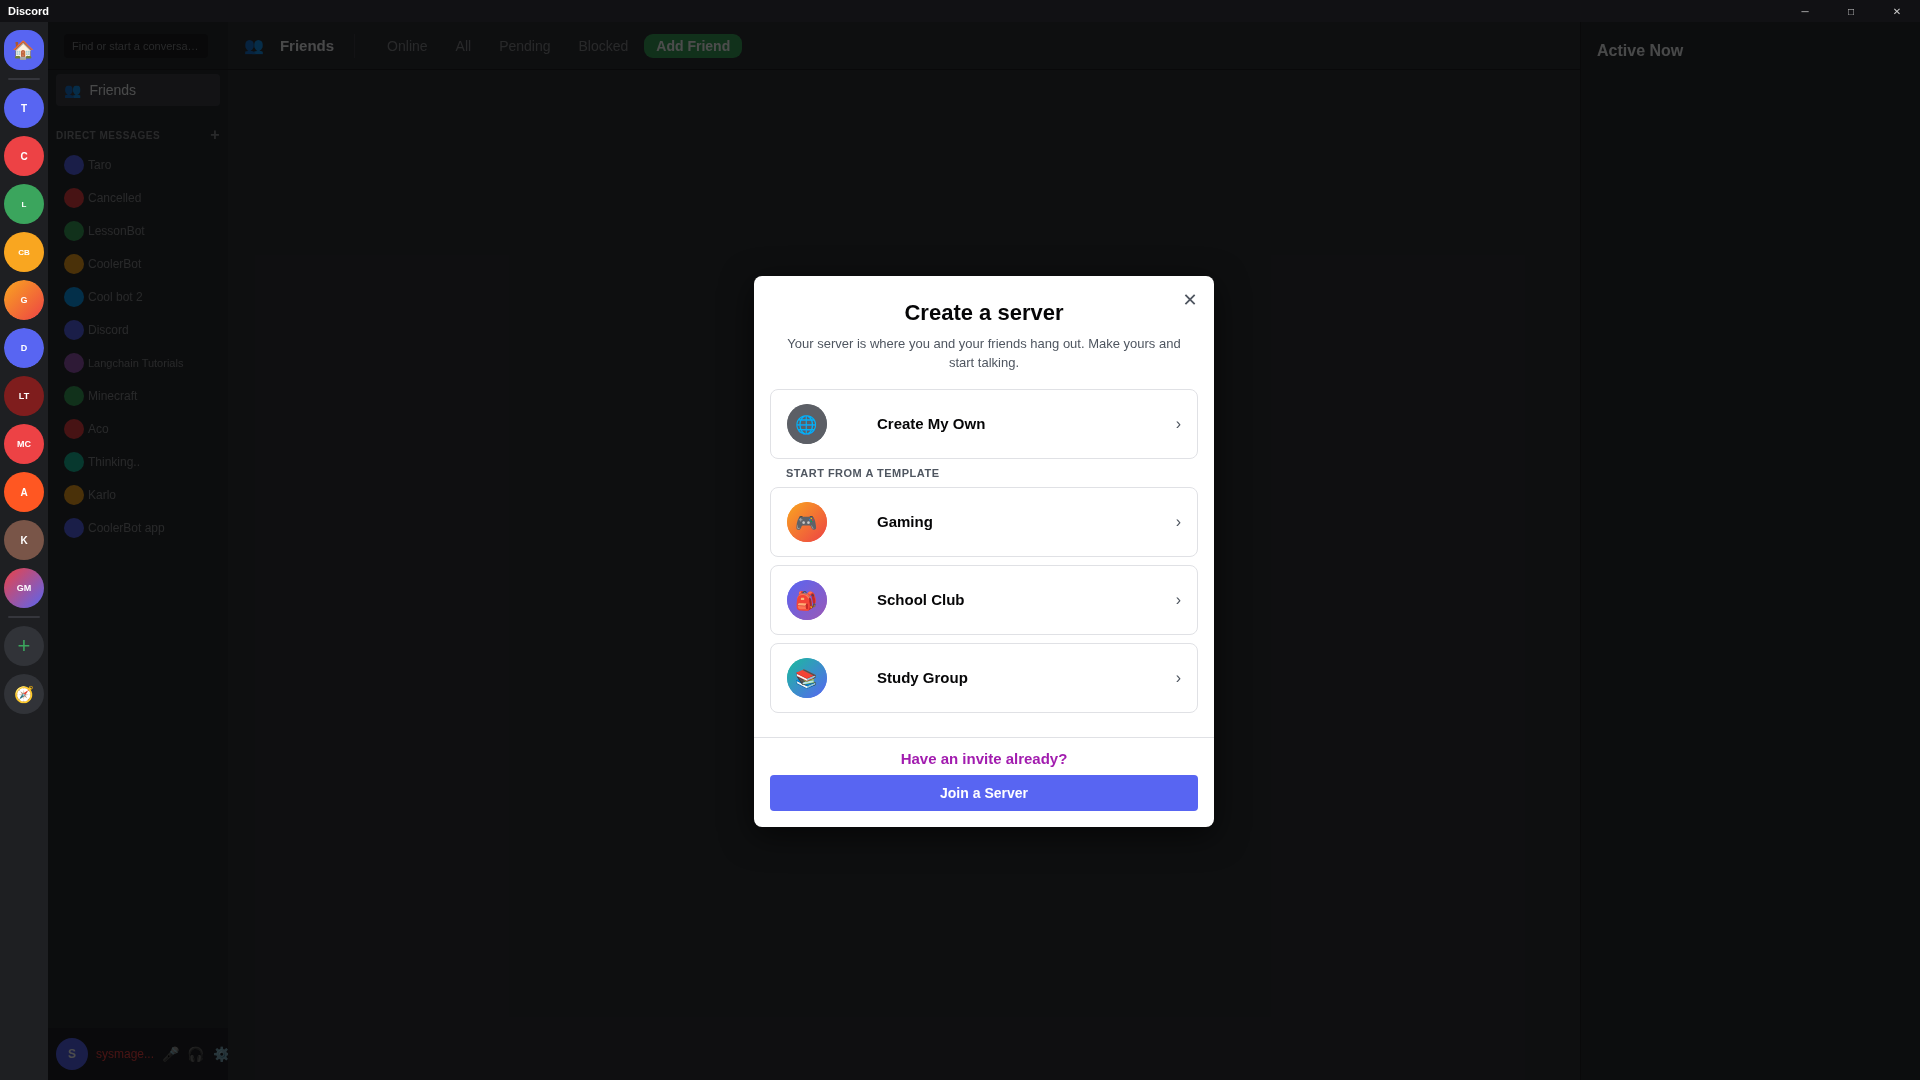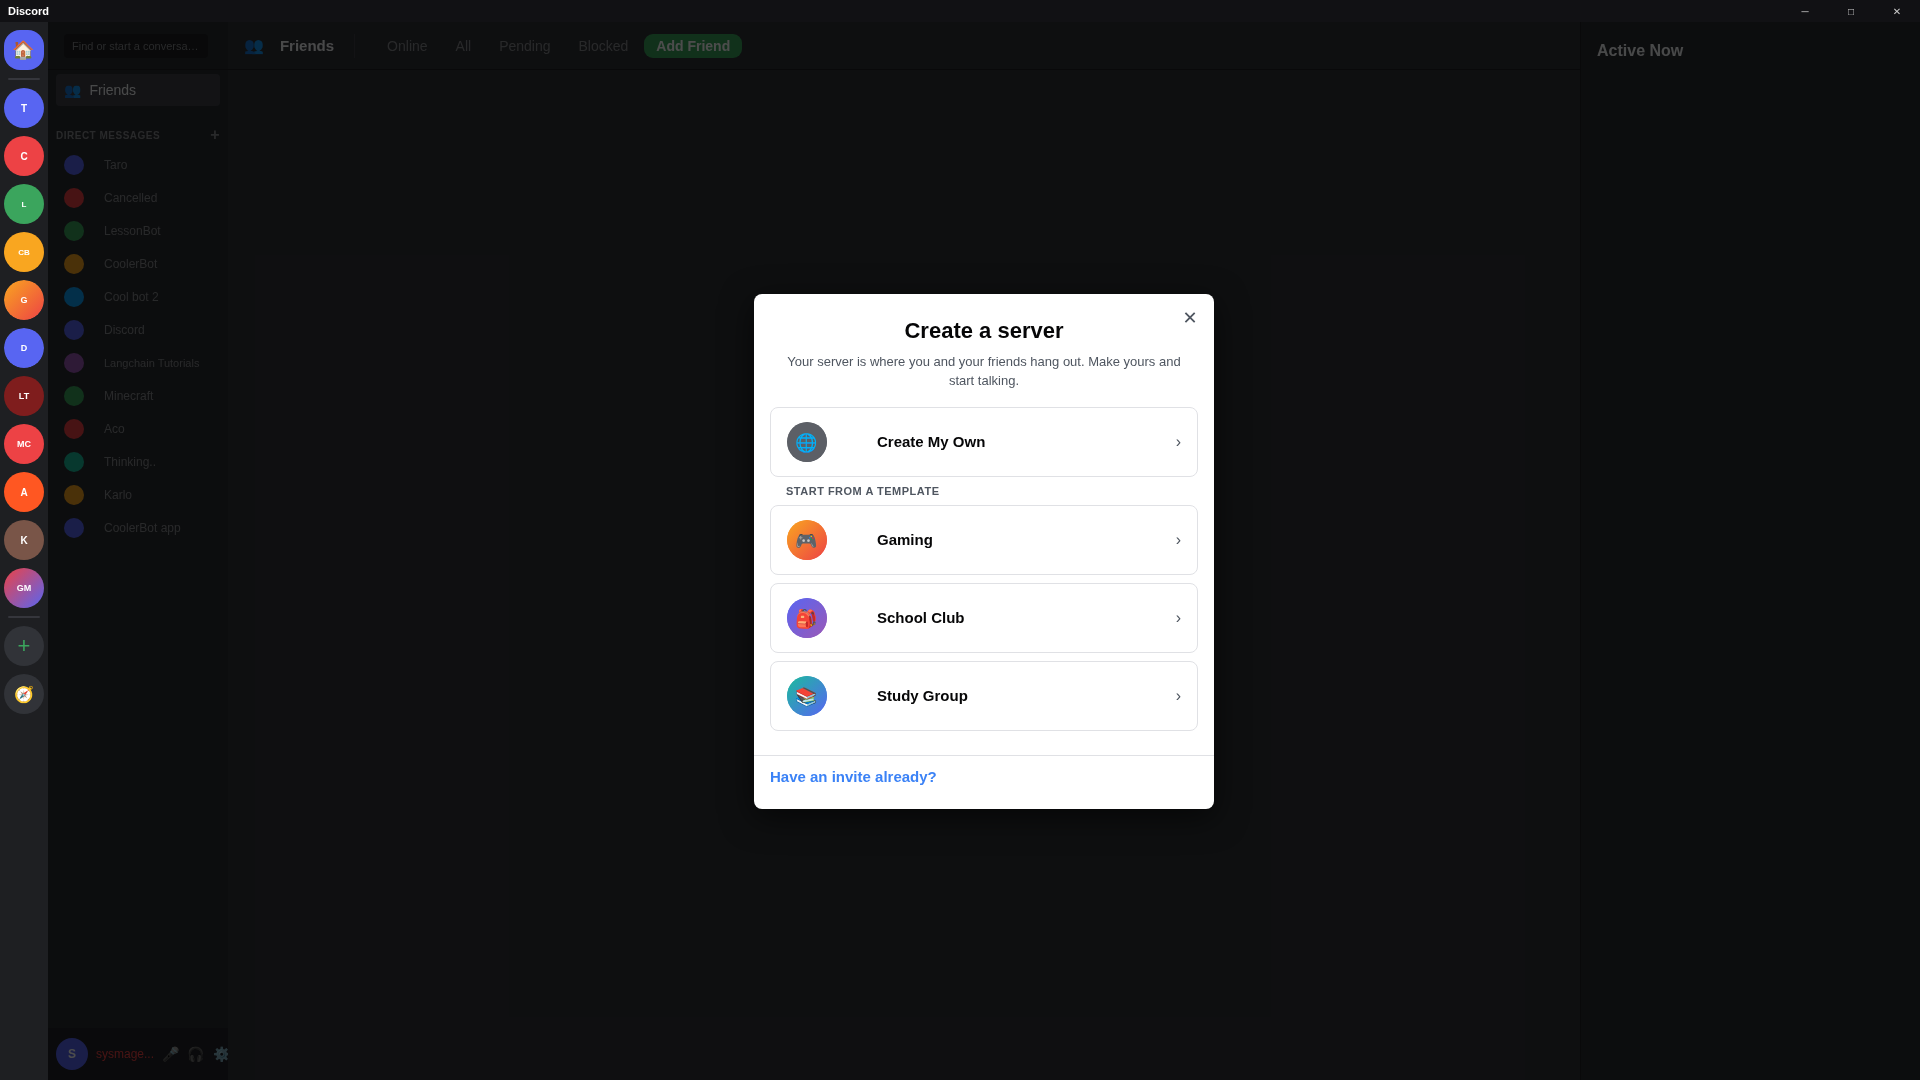--- a/index.html
+++ b/index.html
@@ -159,21 +159,21 @@
     .sidebar-item {
       height: 32px;
       display: flex;
       align-items: center;
       padding: 0 8px;
       margin: 1px 8px;
       border-radius: 4px;
       cursor: pointer;
       color: #87898c;
       font-size: 13px;
-      gap: 20px;
+      gap: 4px;
     }
     .sidebar-item .avatar-sm {
       width: 20px;
       height: 20px;
       border-radius: 50%;
       background: #5865f2;
       flex-shrink: 0;
     }
     .sidebar-bottom {
       margin-top: auto;
@@ -365,21 +365,22 @@
       margin: 8px 16px 8px;
     }
 
     .modal-footer {
       padding: 12px 16px 16px;
       border-top: 1px solid #e0e1e5;
     }
     .modal-footer-title {
       font-size: 15px;
       font-weight: 600;
-      color: #3b82f6;
+      color: #a21caf;
+      text-align: center;
       margin-bottom: 8px;
     }
     .modal-join-btn {
       width: 100%;
       padding: 10px;
       background: #5865f2;
       color: #fff;
       border: none;
       border-radius: 4px;
       font-size: 14px;
@@ -623,15 +624,16 @@
             <text x="50%" y="55%" text-anchor="middle" dominant-baseline="middle" font-size="18" fill="white">📚</text>
           </svg>
         </div>
         <span class="modal-option-text">Study Group</span>
         <span class="modal-option-arrow">›</span>
       </div>
     </div>
 
     <div class="modal-footer">
       <div class="modal-footer-title">Have an invite already?</div>
+      <button class="modal-join-btn">Join a Server</button>
     </div>
   </div>
 </div>
 
 </body></html>

